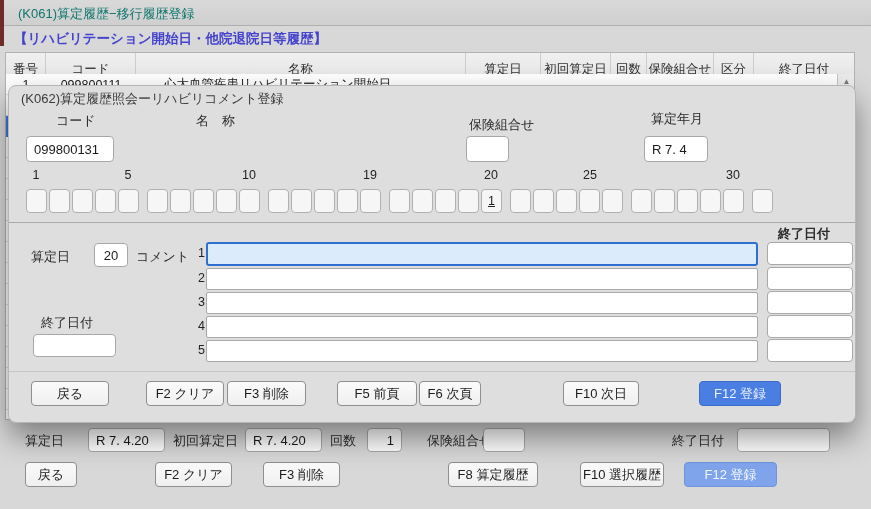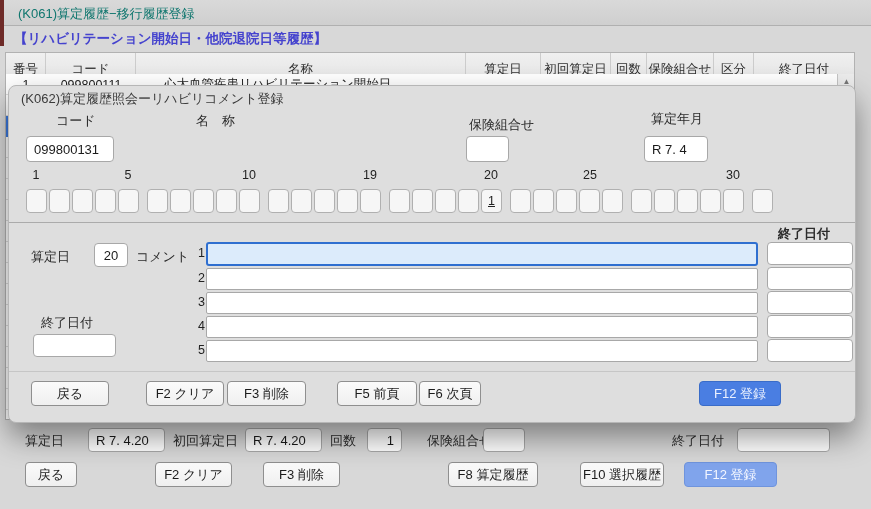--- a/index.html
+++ b/index.html
@@ -215,14 +215,15 @@
   <span class="abs dlg-label" style="left:32px;top:228px">終了日付</span>
   <div class="abs box" style="left:24px;top:248px;width:83px;height:23px"></div>
 
   <div class="sep2" style="top:285px"></div>
 
   <div class="btn" style="left:22px;top:295px;width:78px">戻る</div>
   <div class="btn" style="left:137px;top:295px;width:78px">F2 クリア</div>
   <div class="btn" style="left:218px;top:295px;width:79px">F3 削除</div>
   <div class="btn" style="left:328px;top:295px;width:80px">F5 前頁</div>
   <div class="btn" style="left:410px;top:295px;width:62px">F6 次頁</div>
+  <div class="btn" style="left:554px;top:295px;width:76px">F10 次日</div>
   <div class="btn btn-primary" style="left:690px;top:295px;width:82px">F12 登録</div>
 </div>
 
 </body></html>

